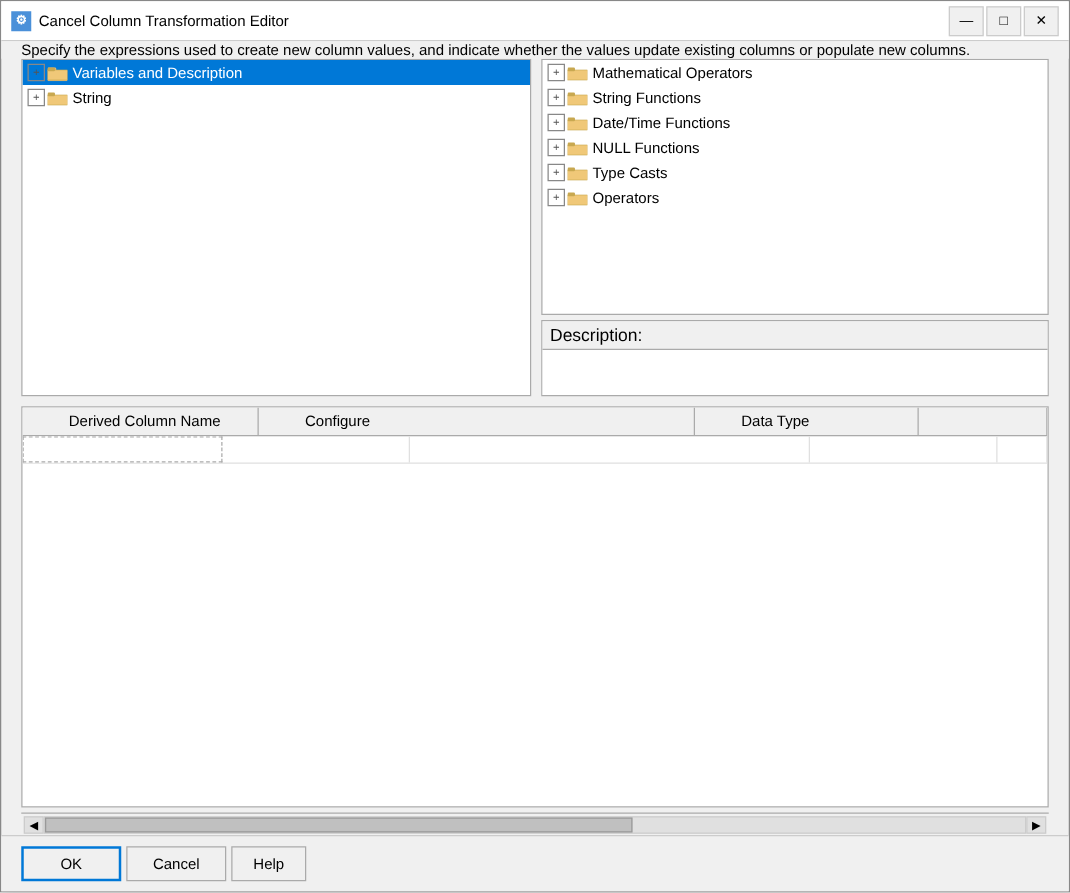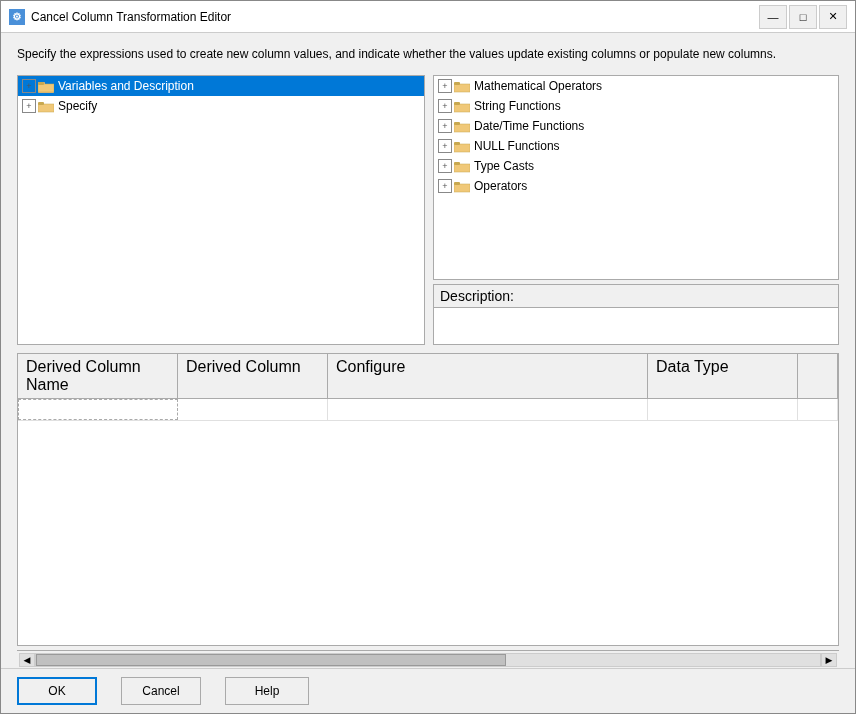--- a/index.html
+++ b/index.html
@@ -58,21 +58,21 @@
       height: 24px;
       border: 1px solid #ccc;
       background: #f0f0f0;
       cursor: pointer;
       display: flex;
       align-items: center;
       justify-content: center;
       font-size: 11px;
     }
     .description-bar {
-      padding: 14px 16px;
+      padding: 0 16px;
       font-size: 12px;
       color: #000;
       background: #f0f0f0;
       flex-shrink: 0;
     }
     .main-content {
       display: flex;
       flex-direction: column;
       flex: 1;
       padding: 0 16px;
@@ -166,25 +166,26 @@
       overflow: hidden;
     }
     .grid-header {
       display: flex;
       background: #f0f0f0;
       border-bottom: 1px solid #aaa;
       flex-shrink: 0;
     }
     .grid-header-cell {
       padding: 4px 8px;
-      font-size: 16px;
+      font-size: 12px;
       font-weight: normal;
       color: #000;
       border-right: 1px solid #aaa;
       flex-shrink: 0;
+      margin-left: 29px;
     }
     .col-name { width: 160px; }
     .col-derived { width: 150px; }
     .col-expression { width: 320px; }
     .col-datatype { width: 150px; }
     .col-last { flex: 1; min-width: 30px; }
     .grid-body {
       flex: 1;
       overflow-y: auto;
     }
@@ -249,40 +250,40 @@
       align-items: center;
       padding: 8px 16px;
       gap: 8px;
       flex-shrink: 0;
       border-top: 1px solid #ccc;
       background: #f0f0f0;
     }
     .footer-left { flex: 1; }
     .footer-right {
       display: flex;
-      gap: 24px;
+      gap: 4px;
       align-items: center;
     }
     .btn {
       height: 28px;
       padding: 0 16px;
       border: 1px solid #aaa;
       background: #f0f0f0;
       font-size: 12px;
       cursor: pointer;
       font-family: 'Segoe UI', sans-serif;
     }
     .btn-configure { width: 180px; }
     .btn-ok {
       width: 80px;
       border: 2px solid #0078d7;
       background: #f0f0f0;
     }
     .btn-cancel { width: 80px; }
-    .btn-help { width: 84px; }
+    .btn-help { width: 60px; }
   </style>
 </head>
 <body>
 
 <div class="window">
 
   <div class="title-bar">
     <span class="title-bar-icon">⚙</span>
     <span class="title-bar-text">Cancel Column Transformation Editor</span>
     <div class="title-bar-buttons">
@@ -314,21 +315,21 @@
           <span>Variables and Description</span>
         </div>
         <div class="tree-item">
           <span class="expand-icon">+</span>
           <span class="folder-icon">
             <svg class="folder-svg" viewBox="0 0 16 13" fill="none" xmlns="http://www.w3.org/2000/svg">
               <rect x="0" y="4" width="16" height="8" rx="0" fill="#F0C878" stroke="#C8A850" stroke-width="0.5"></rect>
               <rect x="0" y="2" width="6" height="3" rx="1" fill="#C8A850"></rect>
             </svg>
           </span>
-          <span>Specify</span>
+          <span>String</span>
         </div>
       </div>
 
       <div class="right-panel-container">
         <div class="right-panel-tree">
           <div class="tree-item">
             <span class="expand-icon">+</span>
             <span class="folder-icon">
               <svg class="folder-svg" viewBox="0 0 16 13" fill="none">
                 <rect x="0" y="4" width="16" height="8" fill="#F0C878" stroke="#C8A850" stroke-width="0.5"></rect>
@@ -392,21 +393,20 @@
         <div class="description-section">
           <div class="description-label">Description:</div>
           <div class="description-content"></div>
         </div>
       </div>
     </div>
 
     <div class="grid-section">
       <div class="grid-header">
         <div class="grid-header-cell col-name">Derived Column Name</div>
-        <div class="grid-header-cell col-derived">Derived Column</div>
         <div class="grid-header-cell col-expression">Configure</div>
         <div class="grid-header-cell col-datatype">Data Type</div>
         <div class="grid-header-cell col-last"></div>
       </div>
       <div class="grid-body">
 
         <div class="grid-row">
           <div class="grid-cell col-name edit-cell"></div>
           <div class="grid-cell col-derived"></div>
           <div class="grid-cell col-expression"></div>

